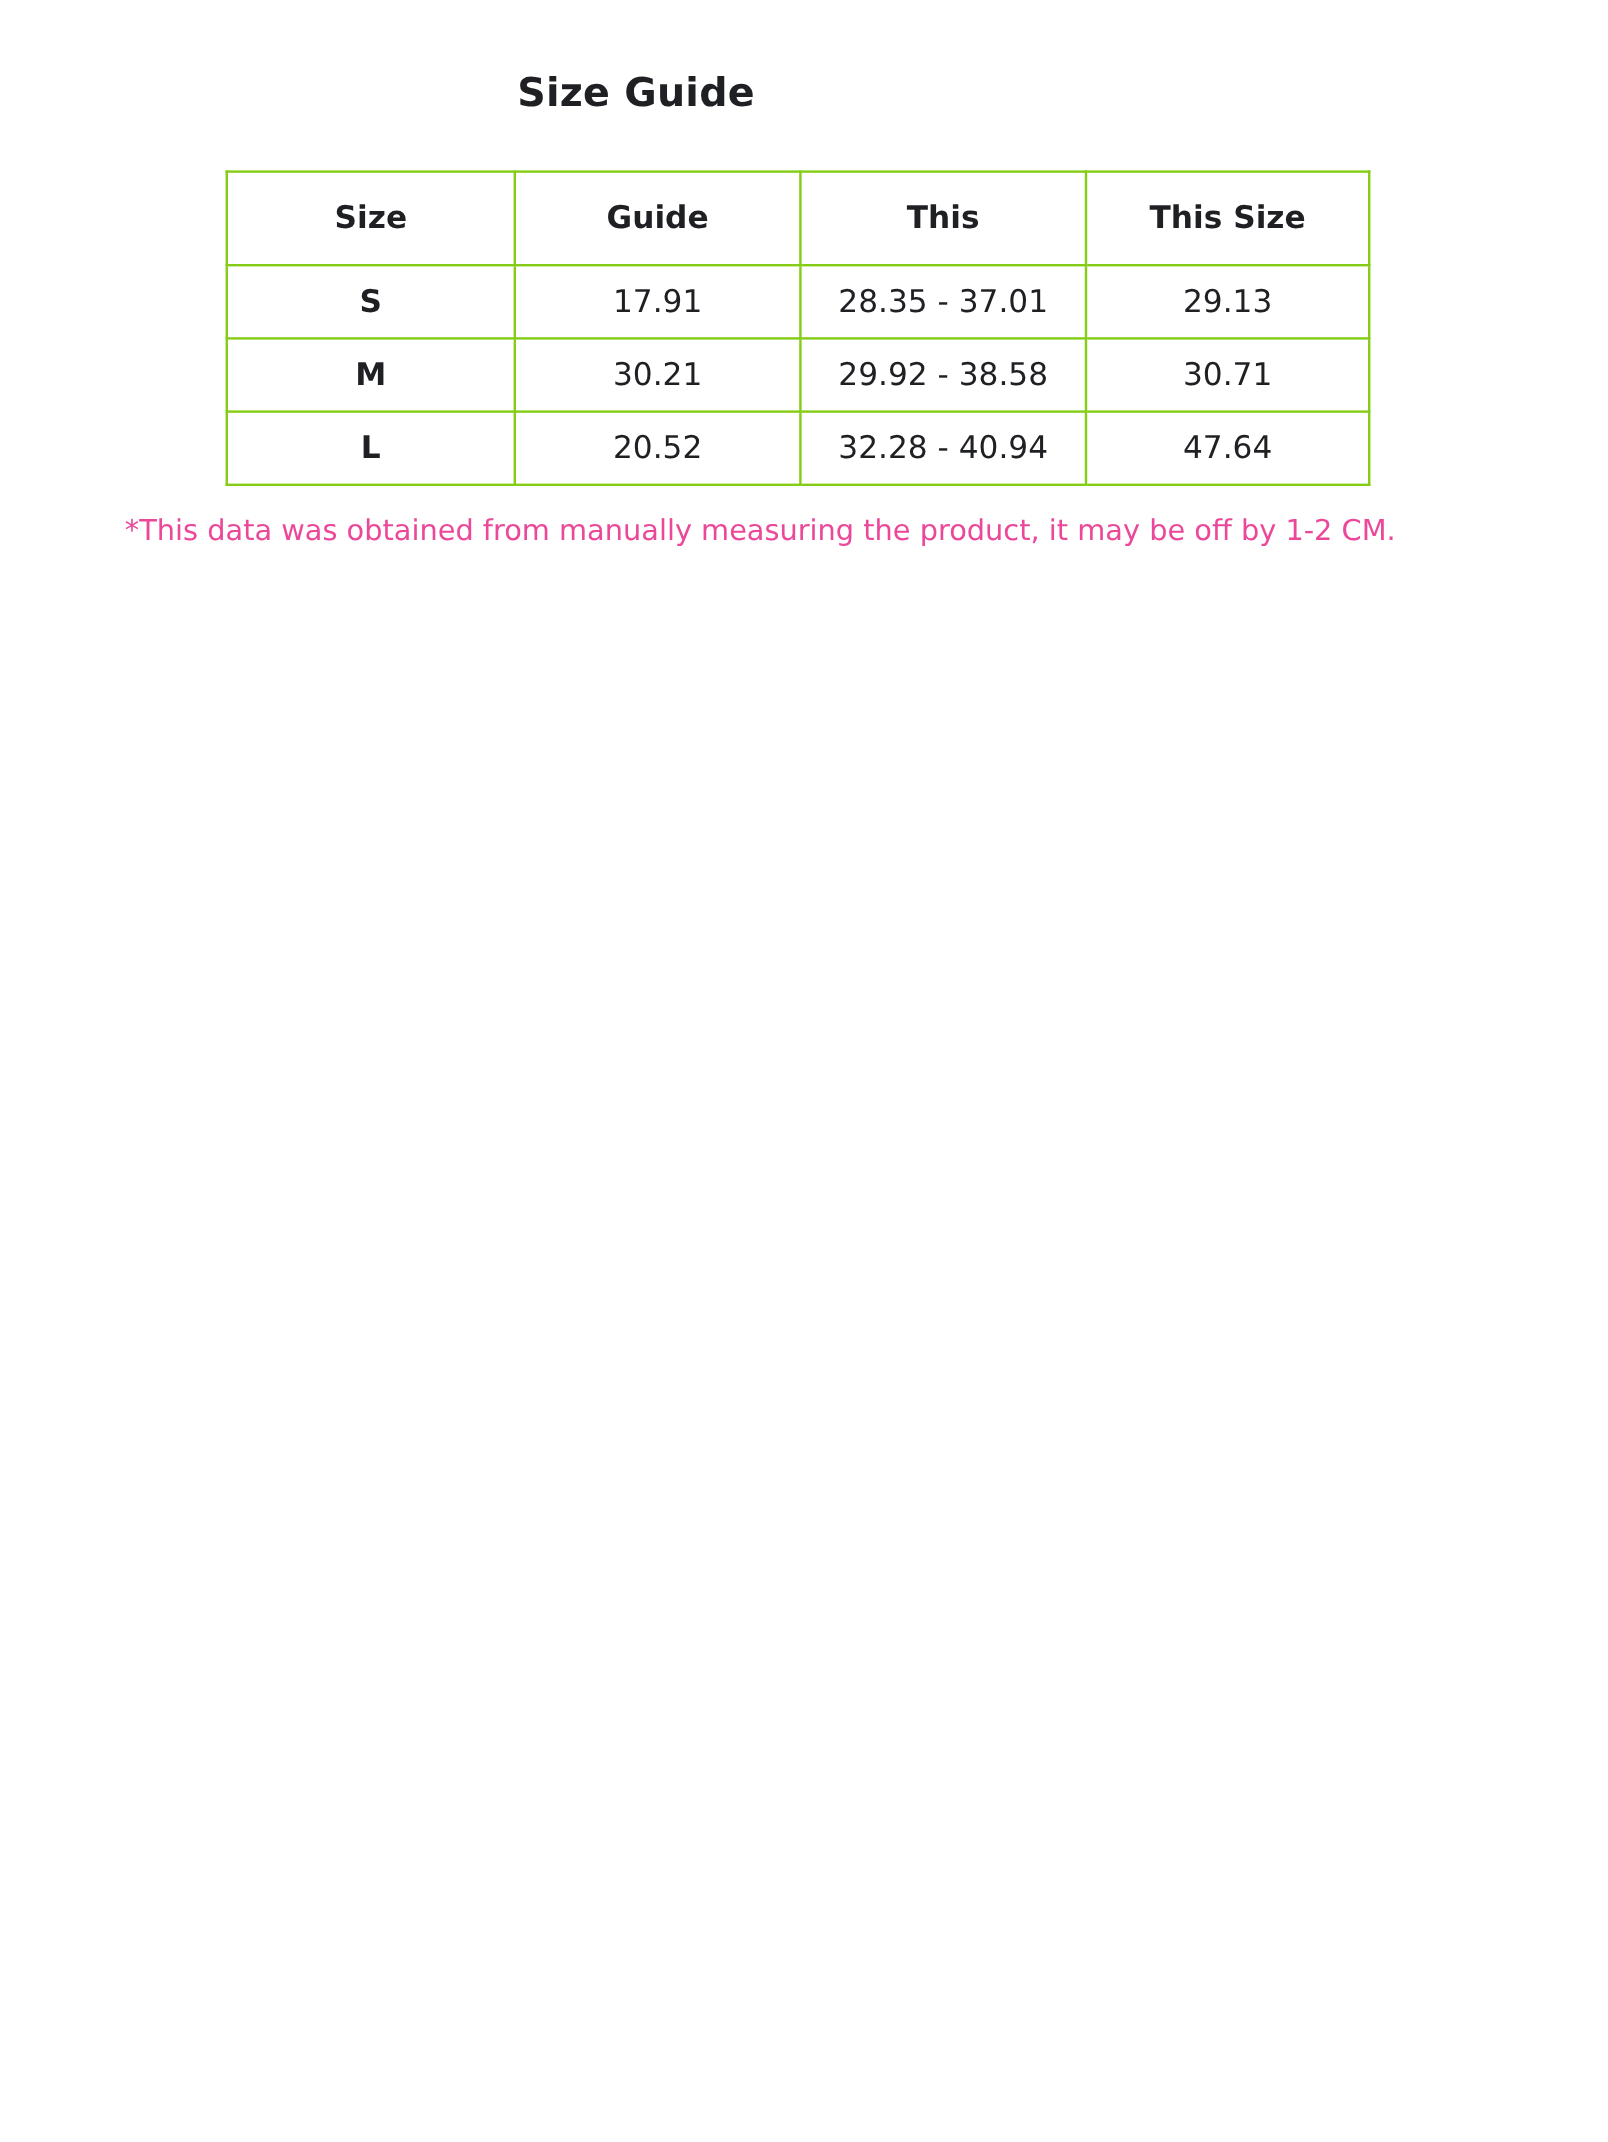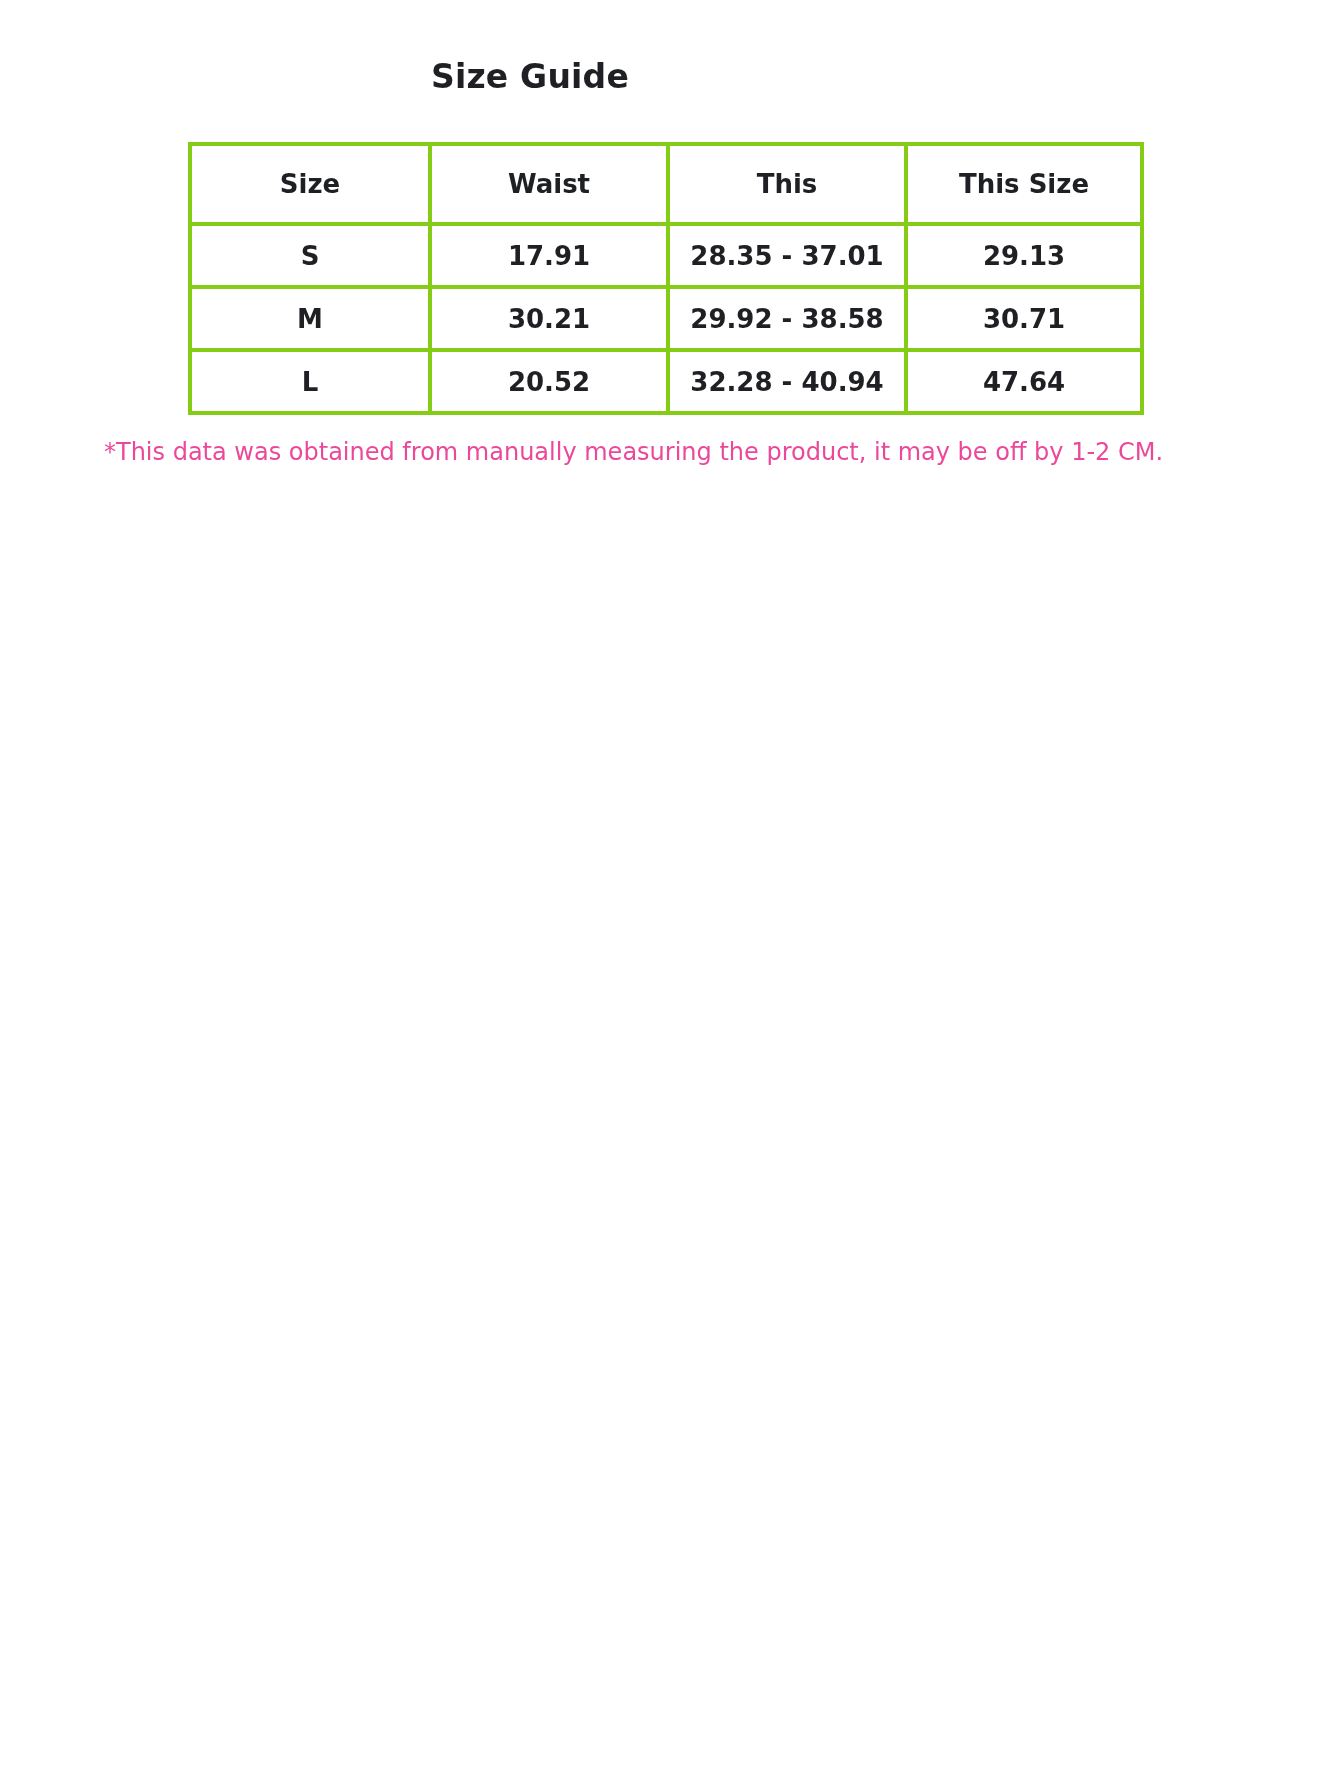--- a/index.html
+++ b/index.html
@@ -33,36 +33,36 @@
     padding-left: 188px;
     padding-right: 0;
   }
   table.size-table {
     border-collapse: collapse;
     width: 952px;
     table-layout: fixed;
   }
   table.size-table th,
   table.size-table td {
-    border: 4px solid #84cc16;
+    border: 2px solid #84cc16;
     text-align: center;
     vertical-align: middle;
     padding: 0;
     height: 59px;
     font-size: 26px;
     color: #1f2024;
   }
   table.size-table thead th {
     font-weight: bold;
     font-size: 26px;
     height: 76px;
     color: #1f2024;
   }
   table.size-table tbody td {
-    font-weight: bold;
+    font-weight: normal;
   }
   table.size-table tbody td.size-cell {
     font-weight: bold;
   }
   col.c-size    { width: 240px; }
   col.c-length  { width: 238px; }
   col.c-bust    { width: 238px; }
   col.c-waist   { width: 236px; }
   .footnote {
     margin: 0;
@@ -86,21 +86,21 @@
     <table class="size-table">
       <colgroup>
         <col class="c-size">
         <col class="c-length">
         <col class="c-bust">
         <col class="c-waist">
       </colgroup>
       <thead>
         <tr>
           <th>Size</th>
-          <th>Waist</th>
+          <th>Guide</th>
           <th>This</th>
           <th>This Size</th>
         </tr>
       </thead>
       <tbody>
         <tr>
           <td class="size-cell">S</td>
           <td>17.91</td>
           <td>28.35 - 37.01</td>
           <td>29.13</td>

